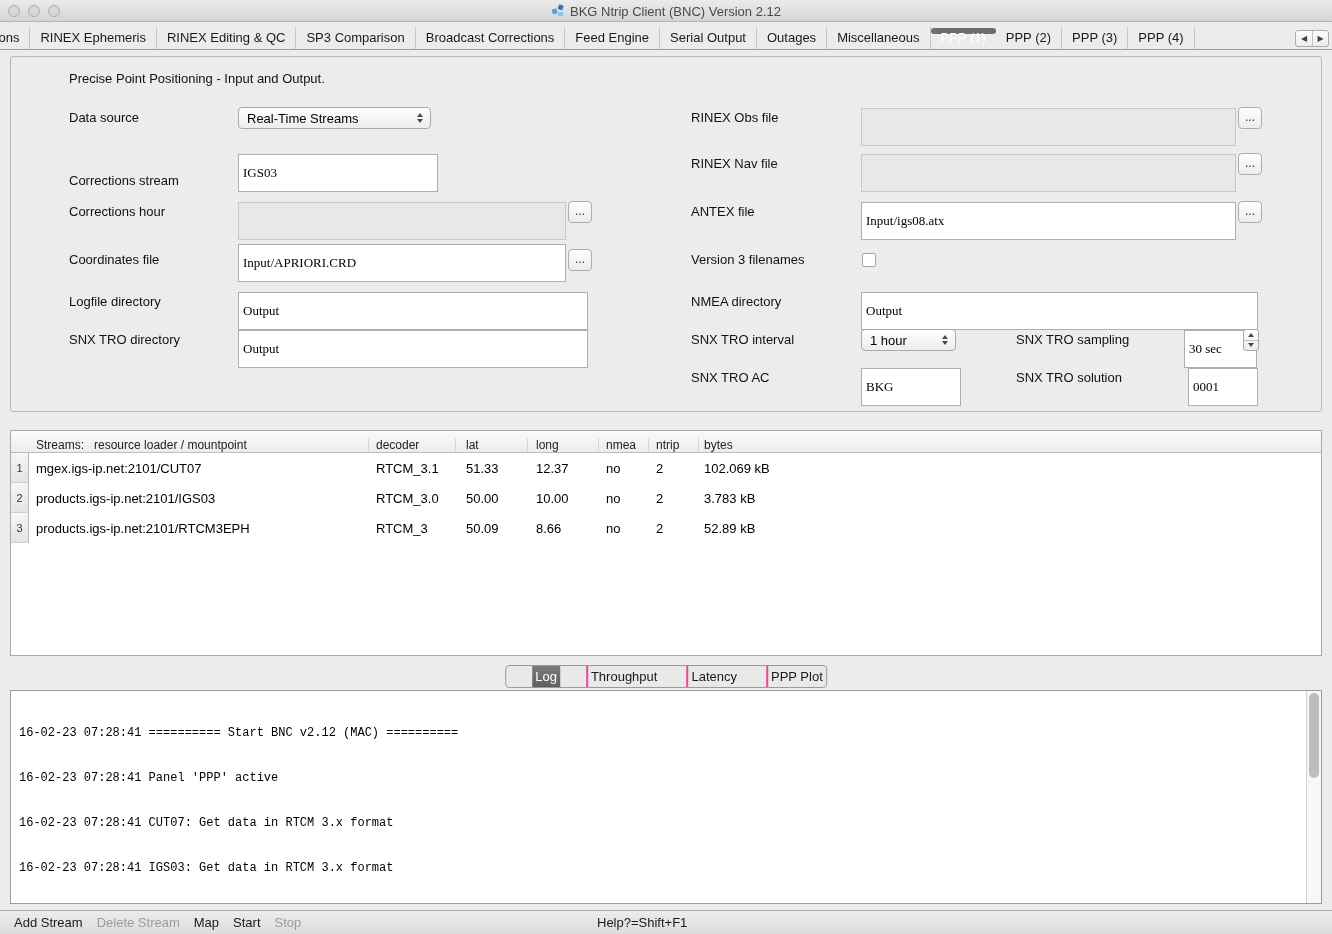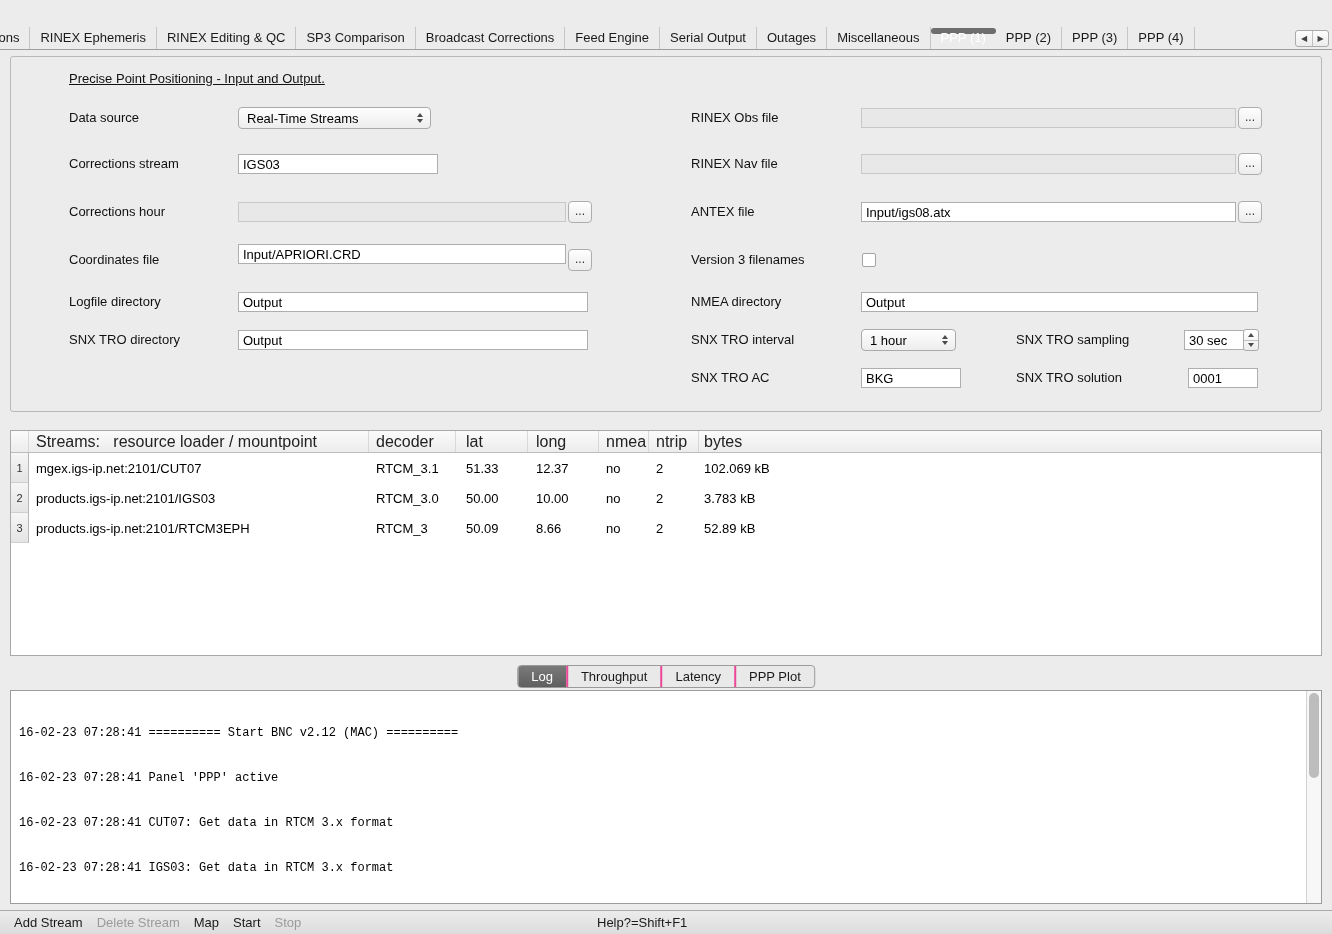--- a/index.html
+++ b/index.html
@@ -23,24 +23,24 @@
   .ttab.clip { margin-left:-18px; }
   .ttab.selected { background:#6d6d6d; color:#fff; border-radius:3px; border-right:none; margin-top:1px; margin-bottom:15px; line-height:20px; }
   .tab-scroll { margin-left:auto; margin-right:3px; align-self:center; display:flex;
     border:1px solid #ababab; border-radius:3px; background:linear-gradient(#fdfdfd,#ececec); height:17px; }
   .tsbtn { width:16px; display:flex; align-items:center; justify-content:center; font-size:8px; color:#444; }
   .tsbtn + .tsbtn { border-left:1px solid #c0c0c0; }
 
   
   .form-panel { position:absolute; left:10px; top:56px; width:1312px; height:356px;
     border:1px solid #b8b8b8; border-radius:3px; background:#ececec; }
-  .form-heading { position:absolute; left:58px; top:14px; font-size:13px; color:#111;text-decoration:underline; }
+  .form-heading { position:absolute; left:58px; top:14px; font-size:13px; color:#111; }
   .flabel { position:absolute; font-size:13px; color:#111; white-space:nowrap; }
   .tfield { position:absolute; height:20px; border:1px solid #aeaeae; background:#fff;
-    font-family:Liberation Sans, sans-serif; font-size:13px; padding:9px 4px; color:#000; }
+    font-family:Liberation Serif, serif; font-size:13px; padding:18px 4px; color:#000; }
   .tfield:disabled { background:#e8e8e8; border-color:#c8c8c8; }
   .browse-btn { position:absolute; width:24px; height:22px; border:1px solid #adadad; border-radius:4px;
     background:linear-gradient(#fefefe,#ececec); font-size:12px; color:#333; text-align:center; line-height:19px; cursor:default; }
   .popup { position:absolute; height:22px; border:1px solid #aaa; border-radius:4px;
     background:linear-gradient(#fefefe,#ededed); display:flex; align-items:center;
     justify-content:space-between; padding:0 4px 0 8px; font-size:13px; color:#000; }
   .arrows { display:flex; flex-direction:column; align-items:center; justify-content:center; gap:2px; width:12px; }
   .arrows .up { width:0; height:0; border-left:3px solid transparent; border-right:3px solid transparent; border-bottom:4px solid #4a4a4a; }
   .arrows .dn { width:0; height:0; border-left:3px solid transparent; border-right:3px solid transparent; border-top:4px solid #4a4a4a; }
   .checkbox { position:absolute; width:14px; height:14px; background:#fff; border:1px solid #a4a4a4; border-radius:2px; }
@@ -48,41 +48,41 @@
     border:1px solid #ababab; border-radius:3px; overflow:hidden; background:linear-gradient(#fff,#ececec); }
   .stepper .sp { flex:1; display:flex; align-items:center; justify-content:center; }
   .stepper .sp + .sp { border-top:1px solid #c2c2c2; }
   .stepper .up { width:0; height:0; border-left:3px solid transparent; border-right:3px solid transparent; border-bottom:4px solid #4a4a4a; }
   .stepper .dn { width:0; height:0; border-left:3px solid transparent; border-right:3px solid transparent; border-top:4px solid #4a4a4a; }
 
   
   .streams { position:absolute; left:10px; top:430px; width:1312px; height:226px; background:#fff;
     border:1px solid #a9a9a9; font-size:13px; overflow:hidden; }
   .st-header { display:flex; height:22px; background:linear-gradient(#fbfbfb,#ececec);
-    border-bottom:1px solid #bdbdbd; font-size:16px; color:#222; }
+    border-bottom:1px solid #bdbdbd; font-size:12px; color:#222;align-items:flex-end; }
   .hc { display:flex; align-items:center; border-right:1px solid #d8d8d8; white-space:pre; overflow:hidden; }
   .st-row { display:flex; height:30px; }
   .vh { width:18px; background:linear-gradient(#f6f6f6,#e4e4e4); border-right:1px solid #b5b5b5;
     border-bottom:1px solid #cfcfcf; display:flex; align-items:center; justify-content:center;
     font-size:11px; color:#333; flex:none; }
   .cell { display:flex; align-items:center; white-space:nowrap; overflow:hidden; }
   .w-corner { width:18px; flex:none; }
   .w-mount { width:340px; padding-left:7px; flex:none; }
   .w-dec { width:87px; padding-left:7px; flex:none; }
   .w-lat { width:72px; padding-left:10px; flex:none; }
   .w-long { width:71px; padding-left:8px; flex:none; }
   .w-nmea { width:50px; padding-left:7px; flex:none; }
   .w-ntrip { width:50px; padding-left:7px; flex:none; }
   .w-bytes { flex:1; padding-left:5px; }
 
   
   .bottomtabs { position:absolute; top:665px; left:50%; transform:translateX(-50%);
     display:inline-flex; border:1px solid #9a9a9a; border-radius:4px; overflow:hidden;
     background:#e9e9e9; height:23px; font-size:13px; color:#1a1a1a; }
-  .btab { padding:0 13px; line-height:21px; cursor:default; }
+  .btab { padding:0 3px; line-height:21px; cursor:default;margin-left:26px; }
   .btab + .btab { border-left:2px solid #ec4899; }
   .btab.selected { background:linear-gradient(#7a7a7a,#5f5f5f); color:#fff; }
 
   
   .logarea { position:absolute; left:10px; top:690px; width:1312px; height:214px; background:#fff;
     border:1px solid #9c9c9c; overflow:hidden; }
   .loglines { position:absolute; left:8px; top:5px; right:20px; bottom:4px;
     font-family:"Liberation Mono", monospace; font-size:12px; line-height:15px;
     white-space:pre; color:#000; overflow:hidden; }
   .log-line { min-height:15px; }
@@ -95,20 +95,37 @@
     display:flex; align-items:center; padding-left:14px; gap:14px; font-size:13px; color:#1a1a1a; }
   .sbtn { white-space:nowrap; cursor:default; }
   .sbtn.disabled { color:#9b9b9b; }
   .help-label { position:absolute; left:597px; top:4px; color:#1a1a1a; }
 </style>
 </head>
 <body>
 
 <div class="window">
 
+  <div class="titlebar">
+    <div class="traffic">
+      <span class="tl"></span>
+      <span class="tl"></span>
+      <span class="tl"></span>
+    </div>
+    <div class="titlewrap">
+      <span class="appicon">
+        <svg width="14" height="14" viewBox="0 0 14 14">
+            <rect x="1" y="5" width="5" height="5" rx="1" fill="#5a9fd4" transform="rotate(-15 3 7)"></rect>
+            <rect x="7" y="1" width="5" height="5" rx="1" fill="#3a76b0" transform="rotate(20 10 4)"></rect>
+            <rect x="7" y="8" width="5" height="4" rx="1" fill="#8cc0e8"></rect>
+          </svg>
+      </span>
+      <span class="titletext">BKG Ntrip Client (BNC) Version 2.12</span>
+    </div>
+  </div>
 
   <div class="toptabs">
     <div class="ttab clip">tions</div>
     <div class="ttab">RINEX Ephemeris</div>
     <div class="ttab">RINEX Editing &amp; QC</div>
     <div class="ttab">SP3 Comparison</div>
     <div class="ttab">Broadcast Corrections</div>
     <div class="ttab">Feed Engine</div>
     <div class="ttab">Serial Output</div>
     <div class="ttab">Outages</div>
@@ -128,21 +145,21 @@
 
     <label class="flabel" style="left:58px;top:53px">Data source</label>
     <div class="popup" style="left:227px;top:50px;width:193px">
       <span>Real-Time Streams</span>
       <span class="arrows">
           <i class="up"></i>
           <i class="dn"></i>
         </span>
     </div>
 
-    <label class="flabel" style="left:58px;top:99px">Corrections stream</label>
+    <label class="flabel" style="left:58px;top:116px">Corrections stream</label>
     <input class="tfield" style="left: 227px; top: 97px; width: 200px;" value="IGS03">
 
     <label class="flabel" style="left:58px;top:147px">Corrections hour</label>
     <input class="tfield" style="left: 227px; top: 145px; width: 328px;" disabled="" value="">
     <div class="browse-btn" style="left:557px;top:144px">...</div>
 
     <label class="flabel" style="left:58px;top:195px">Coordinates file</label>
     <input class="tfield" style="left: 227px; top: 187px; width: 328px;" value="Input/APRIORI.CRD">
     <div class="browse-btn" style="left:557px;top:192px">...</div>
 

